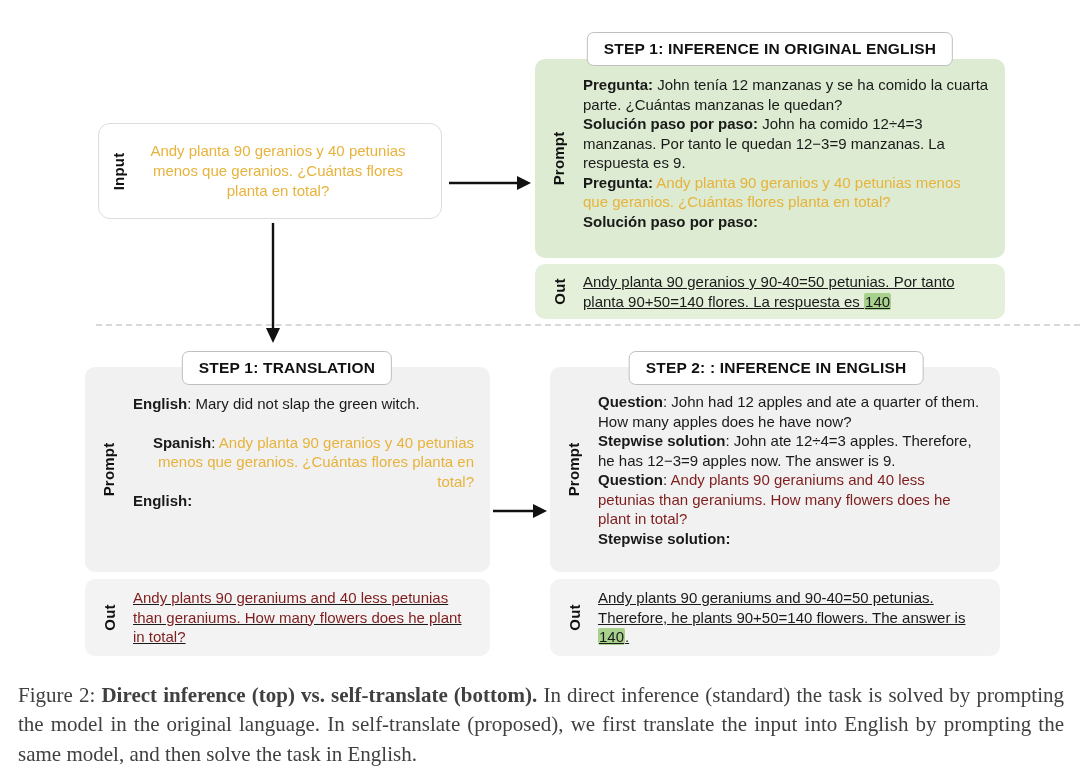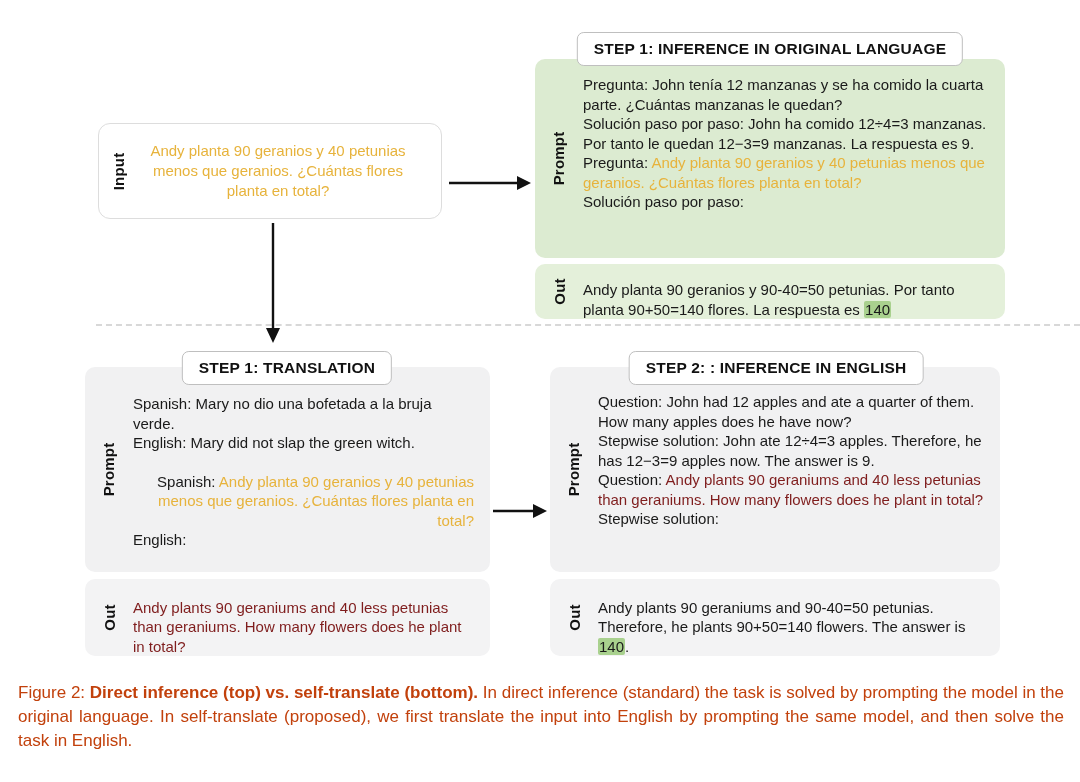--- a/index.html
+++ b/index.html
@@ -20,33 +20,33 @@
                    letter-spacing:.2px;color:#111;}
   .input-box .side-label{position:relative;flex:0 0 40px;left:0;}
   
   .step-title{position:absolute;transform:translateX(-50%);background:#fff;
               border:1.5px solid #bfbfbf;border-radius:7px;padding:7px 16px;font-weight:700;
               font-size:15.5px;white-space:nowrap;z-index:3;letter-spacing:.2px;color:#111;}
   
   .ptext{position:absolute;left:48px;right:16px;top:0;bottom:0;font-size:15px;line-height:1.3;}
   .ptext p{margin:0;}
   .gap{margin-top:19px !important;text-align:right;}
-  .b{font-weight:400;}
+  .b{font-weight:700;}
   .orange{color:#e7b33c;}
   .blue{color:#7f1d1d;}
   .hl{background:#a9d18e;border-radius:2px;padding:0 1px;}
-  .centered-v{display:flex;flex-direction:column;justify-content:flex-end;}
+  .centered-v{display:flex;flex-direction:column;justify-content:center;text-decoration:underline;}
   .input-text{flex:1;padding:0 26px 0 2px;text-align:center;font-size:15px;line-height:1.35;}
   
   .arrow{position:absolute;z-index:2;}
   .divider{position:absolute;left:96px;right:0;top:324px;border-top:2px dashed #d8d8d8;}
   
   .caption{position:absolute;left:18px;top:681px;width:1046px;
-           font-family:Liberation Sans, sans-serif;font-size:17px;line-height:1.4;
-           color:#c2410c;text-align:justify;}
+           font-family:Liberation Serif, serif;font-size:21px;line-height:1.4;
+           color:#404040;text-align:justify;}
   .cap-b{font-weight:700;}
 </style>
 </head>
 <body>
 
 <div class="canvas">
 
   <div class="input-box">
     <div class="side-label">
       <span>Input</span>
@@ -64,21 +64,21 @@
     <polygon points="5,105 19,105 12,120" fill="#111"></polygon>
   </svg>
 
   <svg class="arrow" style="left:493px;top:500px" width="56" height="22">
     <line x1="0" y1="11" x2="42" y2="11" stroke="#111" stroke-width="2.4"></line>
     <polygon points="40,4 54,11 40,18" fill="#111"></polygon>
   </svg>
 
   <div class="divider"></div>
 
-  <div class="step-title" style="left:770px;top:32px">STEP 1: INFERENCE IN ORIGINAL LANGUAGE</div>
+  <div class="step-title" style="left:770px;top:32px">STEP 1: INFERENCE IN ORIGINAL ENGLISH</div>
 
   <div class="panel green" style="left:535px;top:59px;width:470px;height:199px">
     <div class="side-label">
       <span>Prompt</span>
     </div>
     <div class="ptext" style="top:16px">
       <p><span class="b">Pregunta:</span><span> John tenía 12 manzanas y se ha comido la cuarta parte. ¿Cuántas manzanas le quedan?</span></p>
       <p><span class="b">Solución paso por paso:</span><span> John ha comido 12÷4=3 manzanas. Por tanto le quedan 12−3=9 manzanas. La respuesta es 9.</span></p>
       <p><span class="b">Pregunta:</span><span class="orange"> Andy planta 90 geranios y 40 petunias menos que geranios. ¿Cuántas flores planta en total?</span></p>
       <p><span class="b">Solución paso por paso:</span></p>
@@ -94,21 +94,20 @@
     </div>
   </div>
 
   <div class="step-title" style="left:287px;top:351px">STEP 1: TRANSLATION</div>
 
   <div class="panel gray" style="left:85px;top:367px;width:405px;height:205px">
     <div class="side-label">
       <span>Prompt</span>
     </div>
     <div class="ptext" style="top:27px">
-      <p><span class="b">Spanish</span><span>: Mary no dio una bofetada a la bruja verde.</span></p>
       <p><span class="b">English</span><span>: Mary did not slap the green witch.</span></p>
       <p class="gap"><span class="b">Spanish</span><span>: </span><span class="orange">Andy planta 90 geranios y 40 petunias menos que geranios. ¿Cuántas flores planta en total?</span></p>
       <p><span class="b">English:</span></p>
     </div>
   </div>
 
   <div class="panel gray-out" style="left:85px;top:579px;width:405px;height:77px">
     <div class="side-label">
       <span>Out</span>
     </div>

